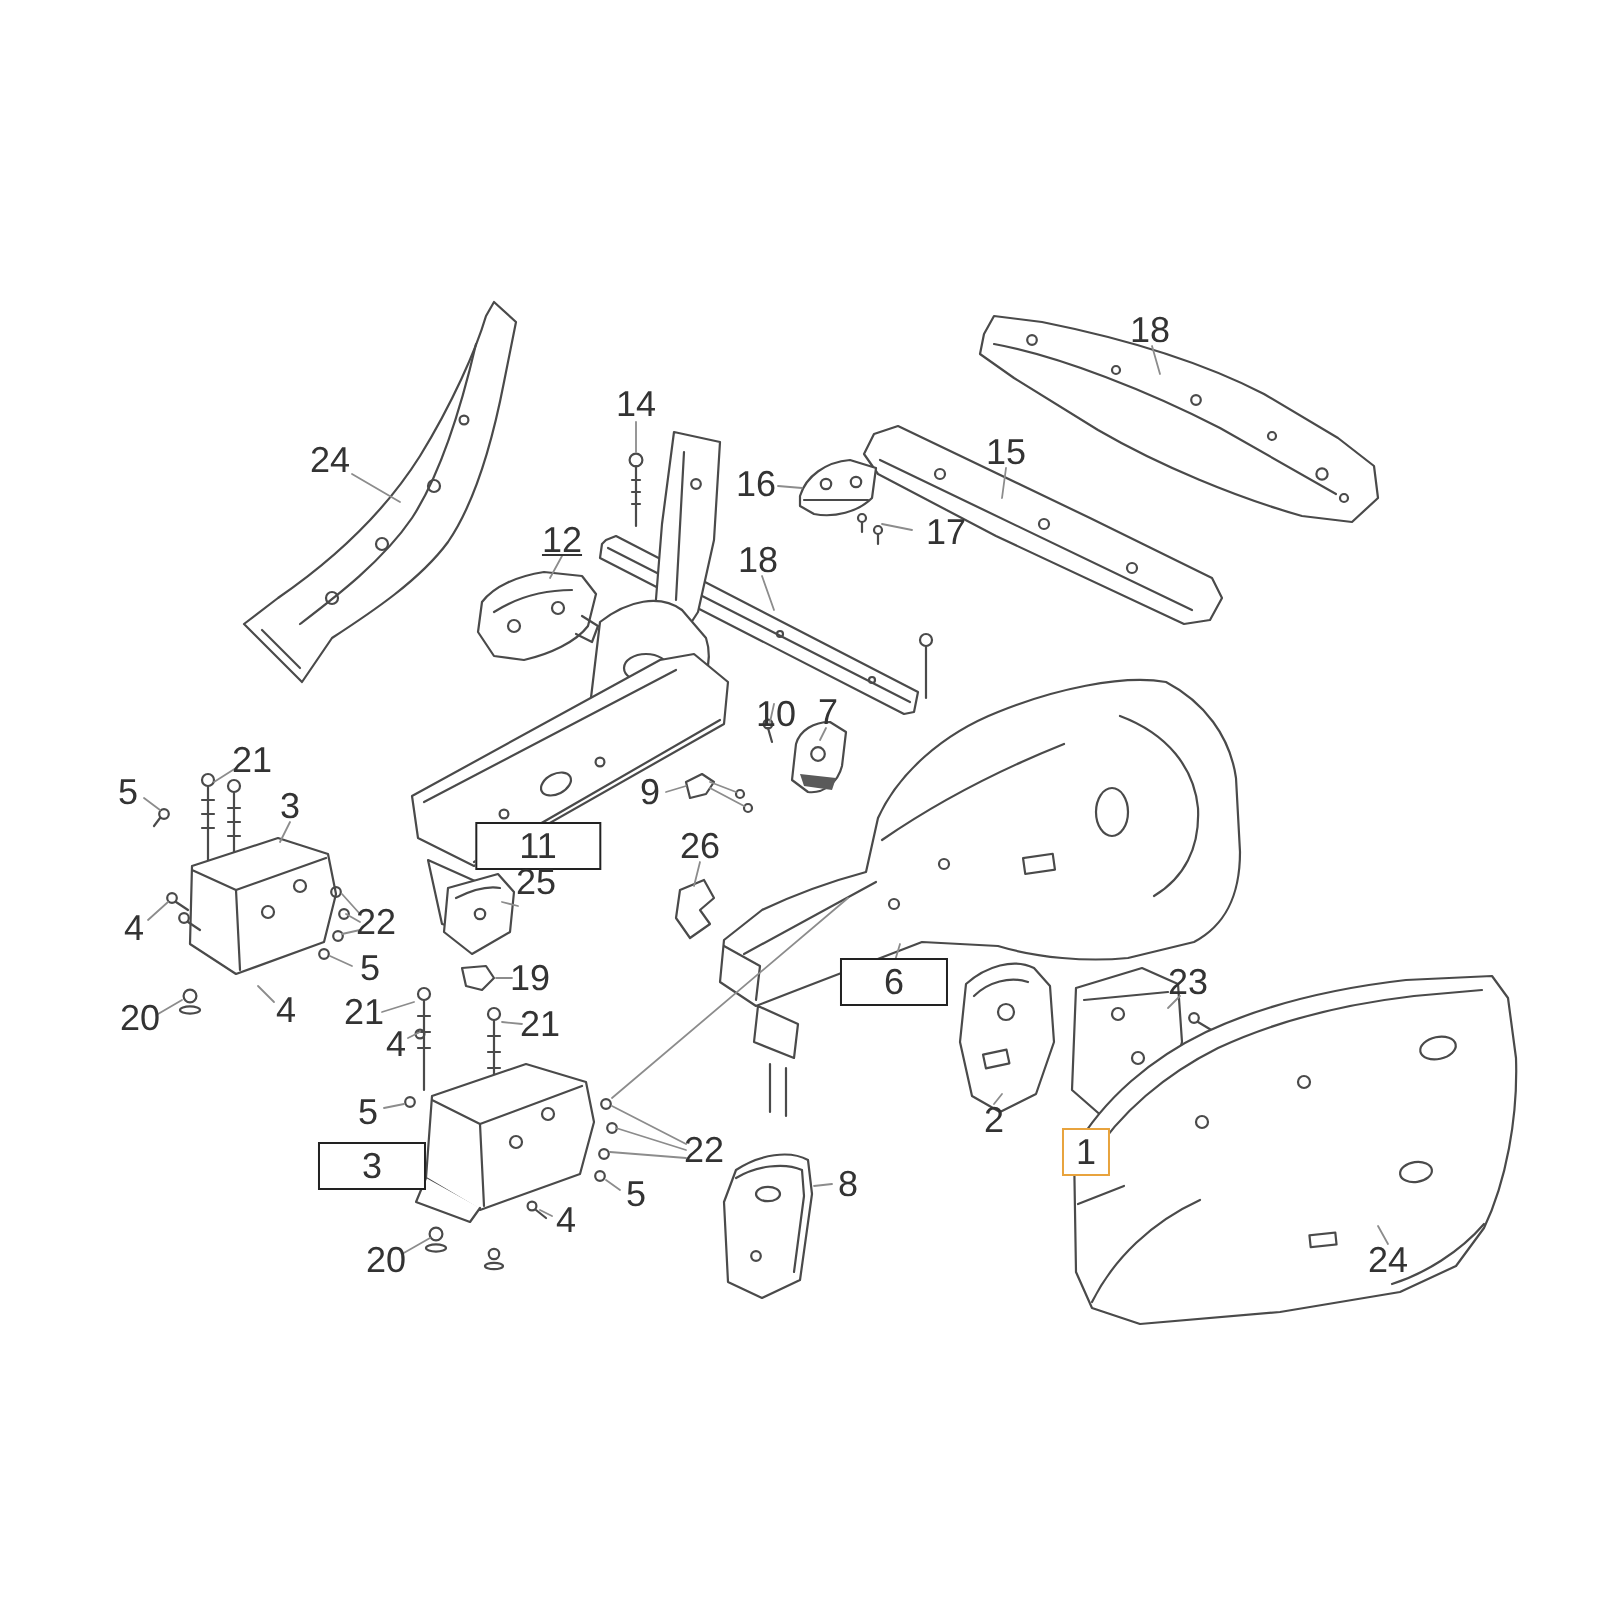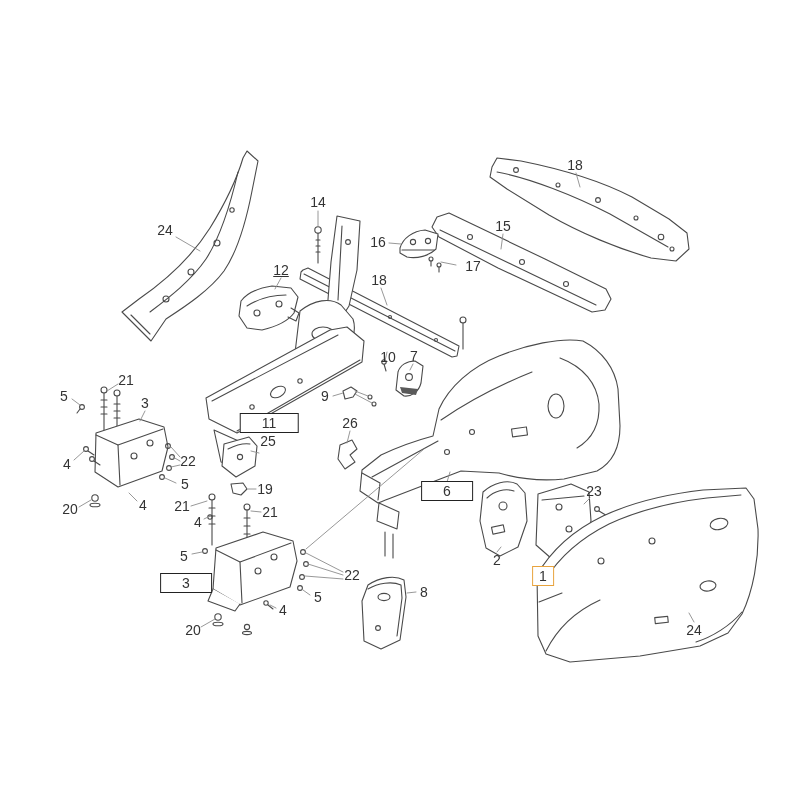--- a/index.html
+++ b/index.html
@@ -12,21 +12,21 @@
   svg{position:absolute;left:0;top:0}
   svg path,svg circle,svg ellipse,svg rect,svg line{
     fill:none;stroke:var(--line);stroke-width:1.1;
     stroke-linejoin:round;stroke-linecap:round;
   }
   svg .fw{fill:#ffffff}
   svg .dk{fill:#5a5a5a;stroke:none}
   svg .leader{stroke:var(--leader);stroke-width:0.9}
   .callout{
     position:absolute;transform:translate(-50%,-50%);
-    font-size:14px;color:var(--label);line-height:1;
+    font-size:18px;color:var(--label);line-height:1;
     padding:2px 3px;cursor:pointer;user-select:none;background:transparent;
   }
   .callout.boxed{border:1.4px solid #222;background:#fff;padding:2px 21px}
   .callout.highlight{border:1.7px solid var(--hl);background:#fff;padding:2px 6px}
 </style>
 </head>
 <body style="--line: #4a4a4a; --leader: #8c8c8c; --label: #333333; --hl: #e8a33d;">
 
 <div class="canvas">
 

